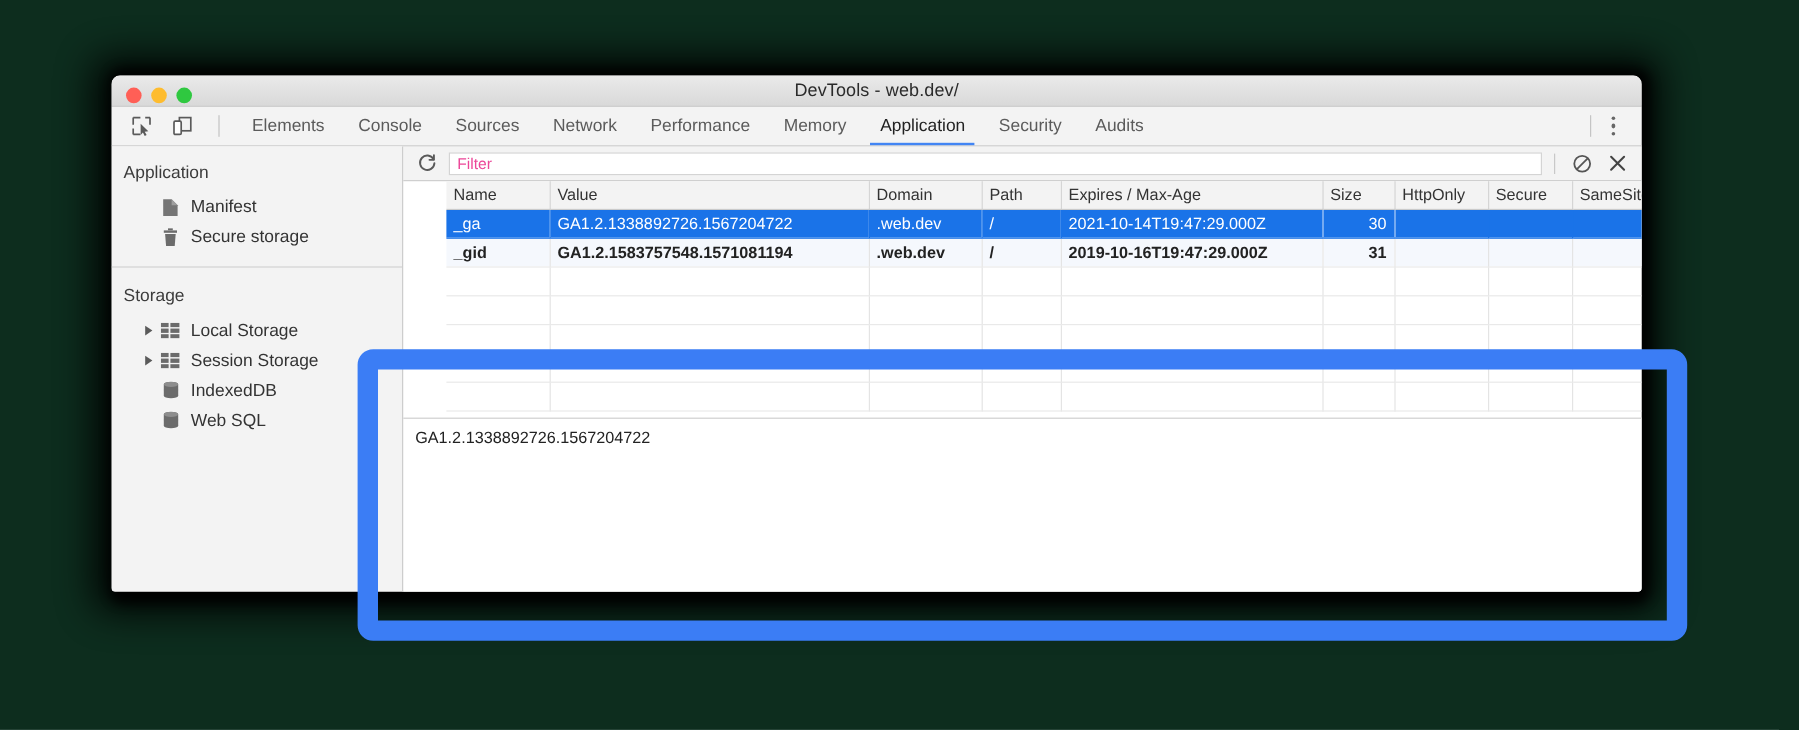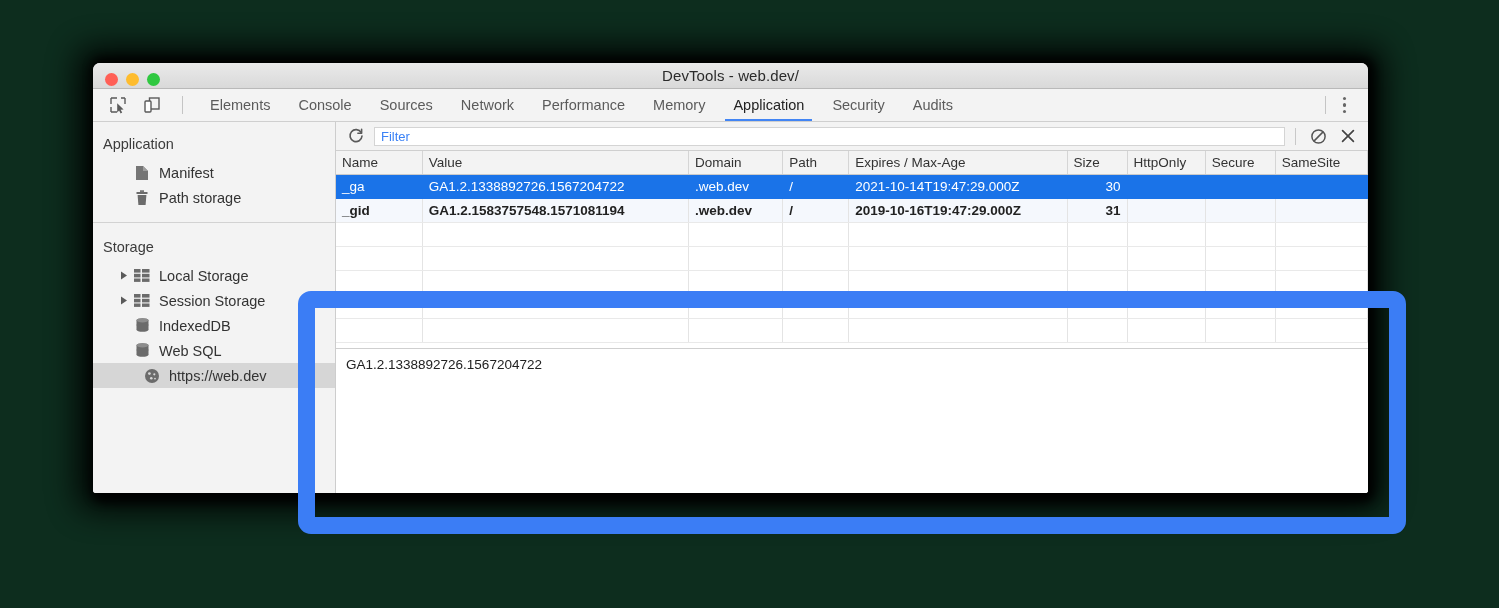--- a/index.html
+++ b/index.html
@@ -128,27 +128,27 @@
     background: #f3f3f3;
     border-bottom: 1px solid #cfcfcf;
     display: flex; align-items: center; padding: 0 8px;
     gap: 6px;
   }
   .tbtn { width: 24px; height: 22px; display: flex; align-items: center; justify-content: center; }
   .filterbox {
     flex: 1 1 auto; height: 19px;
     background: #fff; border: 1px solid #d4d4d4;
     display: flex; align-items: center; padding: 0 6px;
-    font-size: 13px; color: #3b82f6;
+    font-size: 13px; color: #ec4899;
     min-width: 0;
   }
   .tbsep { width: 1px; height: 17px; background: #c8c8c8; margin: 0 4px; }
 
   
-  .grid { flex: 1 1 auto; display: flex; flex-direction: column; min-height: 0; }
+  .grid { flex: 1 1 auto; display: flex; flex-direction: column; min-height: 0; margin-left: 36px; }
   .grid table { border-collapse: collapse; width: 100%; table-layout: fixed; }
   .grid th {
     background: #f3f3f3;
     border-right: 1px solid #d5d5d5;
     border-bottom: 1px solid #cacaca;
     font-weight: normal;
     font-size: 13.5px; color: #333;
     text-align: left;
     padding: 3px 6px;
     height: 23px;
@@ -284,21 +284,21 @@
 
         <div class="sb-item indent">
           <span class="tri"></span>
           <span class="ico">
             <svg width="14" height="16" viewBox="0 0 14 16">
               <rect x="1.5" y="2" width="11" height="2" fill="#6b6b6b"></rect>
               <rect x="5" y="0.3" width="4" height="1.6" fill="#6b6b6b"></rect>
               <path d="M2.6 5h8.8l-.8 10H3.4z" fill="#6b6b6b"></path>
             </svg>
           </span>
-          <span class="lbl">Path storage</span>
+          <span class="lbl">Secure storage</span>
         </div>
 
         <div class="sb-divider"></div>
         <div class="sb-space"></div>
 
         <div class="sb-head">Storage</div>
 
         <div class="sb-item indent">
           <span class="tri">
             <svg width="8" height="9" viewBox="0 0 8 9">
@@ -359,32 +359,20 @@
               <ellipse cx="7.5" cy="7" rx="6" ry="2.1" fill="#6b6b6b"></ellipse>
               <ellipse cx="7.5" cy="11.7" rx="6" ry="2.1" fill="#6b6b6b"></ellipse>
               <rect x="1.5" y="2.3" width="12" height="9.4" fill="#6b6b6b"></rect>
               <ellipse cx="7.5" cy="2.3" rx="6" ry="2.1" fill="#8d8d8d"></ellipse>
             </svg>
           </span>
           <span class="lbl">Web SQL</span>
         </div>
 
 
-        <div class="sb-item deep selected">
-          <span class="ico">
-            <svg width="16" height="16" viewBox="0 0 16 16">
-              <circle cx="8" cy="8" r="7" fill="#6b6b6b"></circle>
-              <circle cx="5.4" cy="5.6" r="1.4" fill="#d6d6d6"></circle>
-              <circle cx="10.3" cy="6.3" r="1.1" fill="#d6d6d6"></circle>
-              <circle cx="7.3" cy="10.3" r="1.3" fill="#d6d6d6"></circle>
-              <circle cx="11" cy="10.6" r="0.9" fill="#d6d6d6"></circle>
-            </svg>
-          </span>
-          <span class="lbl">https://web.dev</span>
-        </div>
 
       </div>
 
       <div class="panel">
 
         <div class="ptoolbar">
           <div class="tbtn">
             <svg width="16" height="16" viewBox="0 0 16 16">
               <path d="M13.2 4.6A6 6 0 1 0 14 8" fill="none" stroke="#5a5a5a" stroke-width="1.6" stroke-linecap="round"></path>
               <path d="M13.6 1.4 L13.6 5.2 L9.9 5.2" fill="none" stroke="#5a5a5a" stroke-width="1.6" stroke-linecap="round" stroke-linejoin="round"></path>

